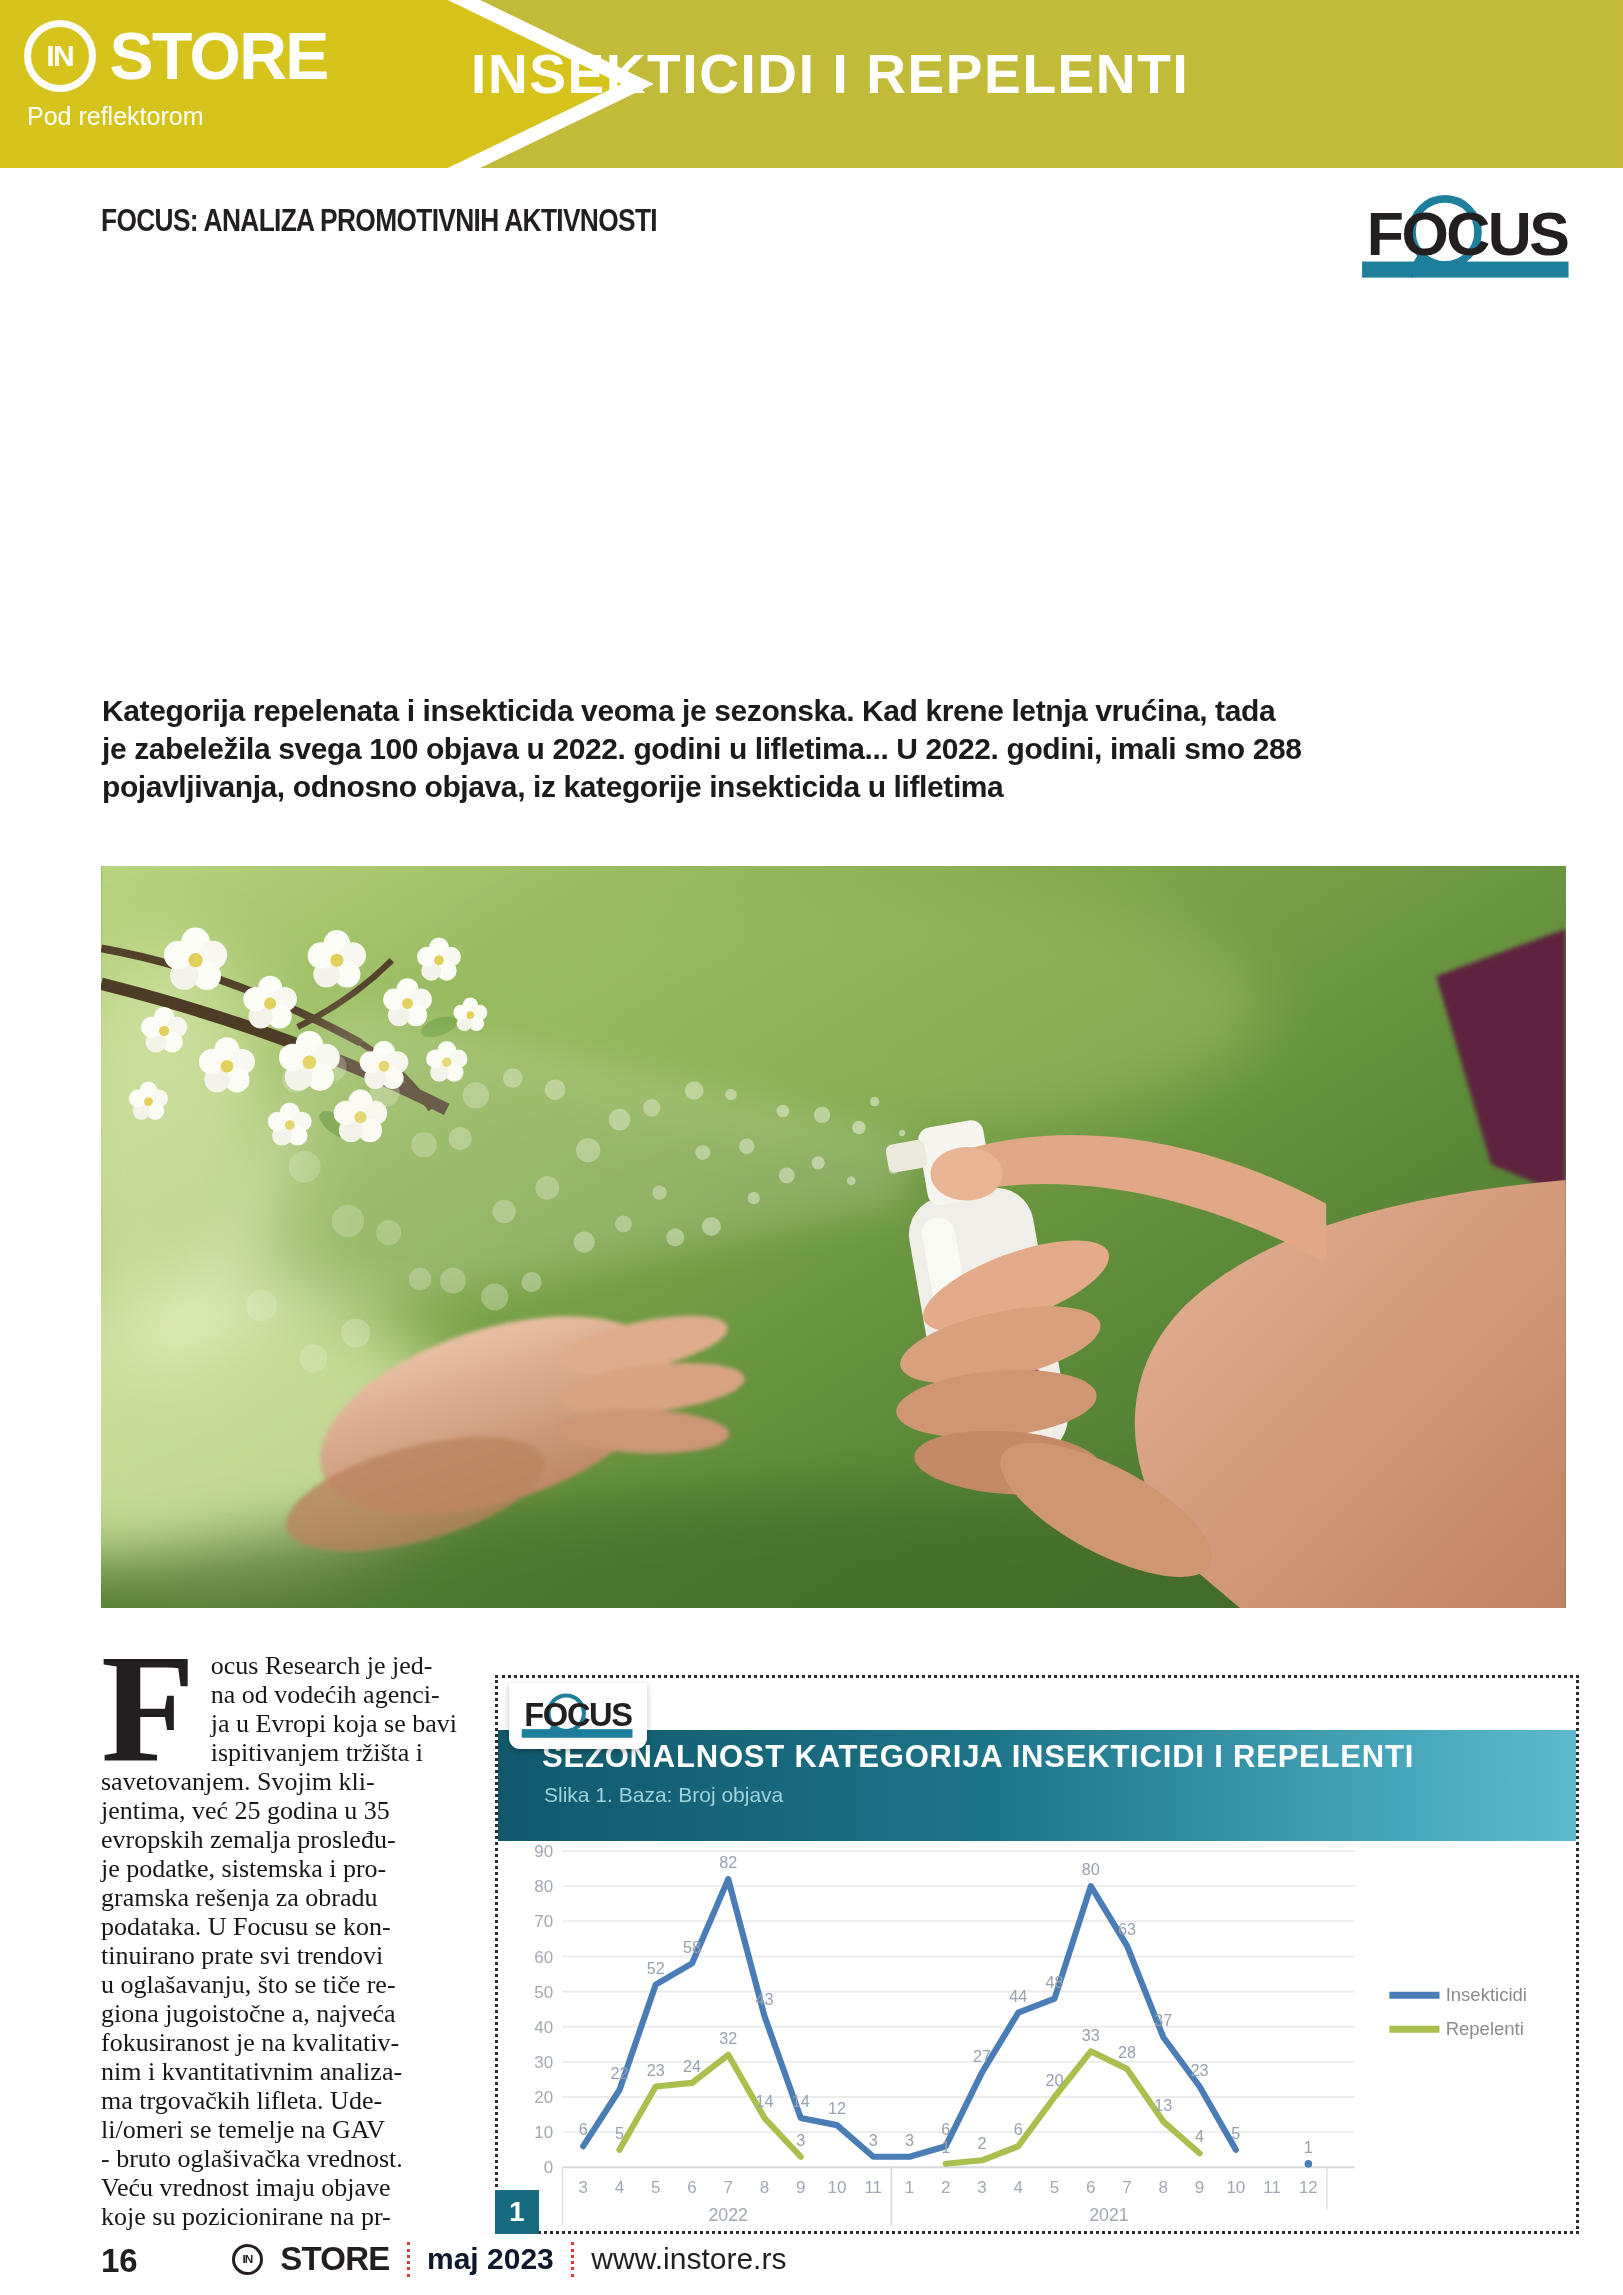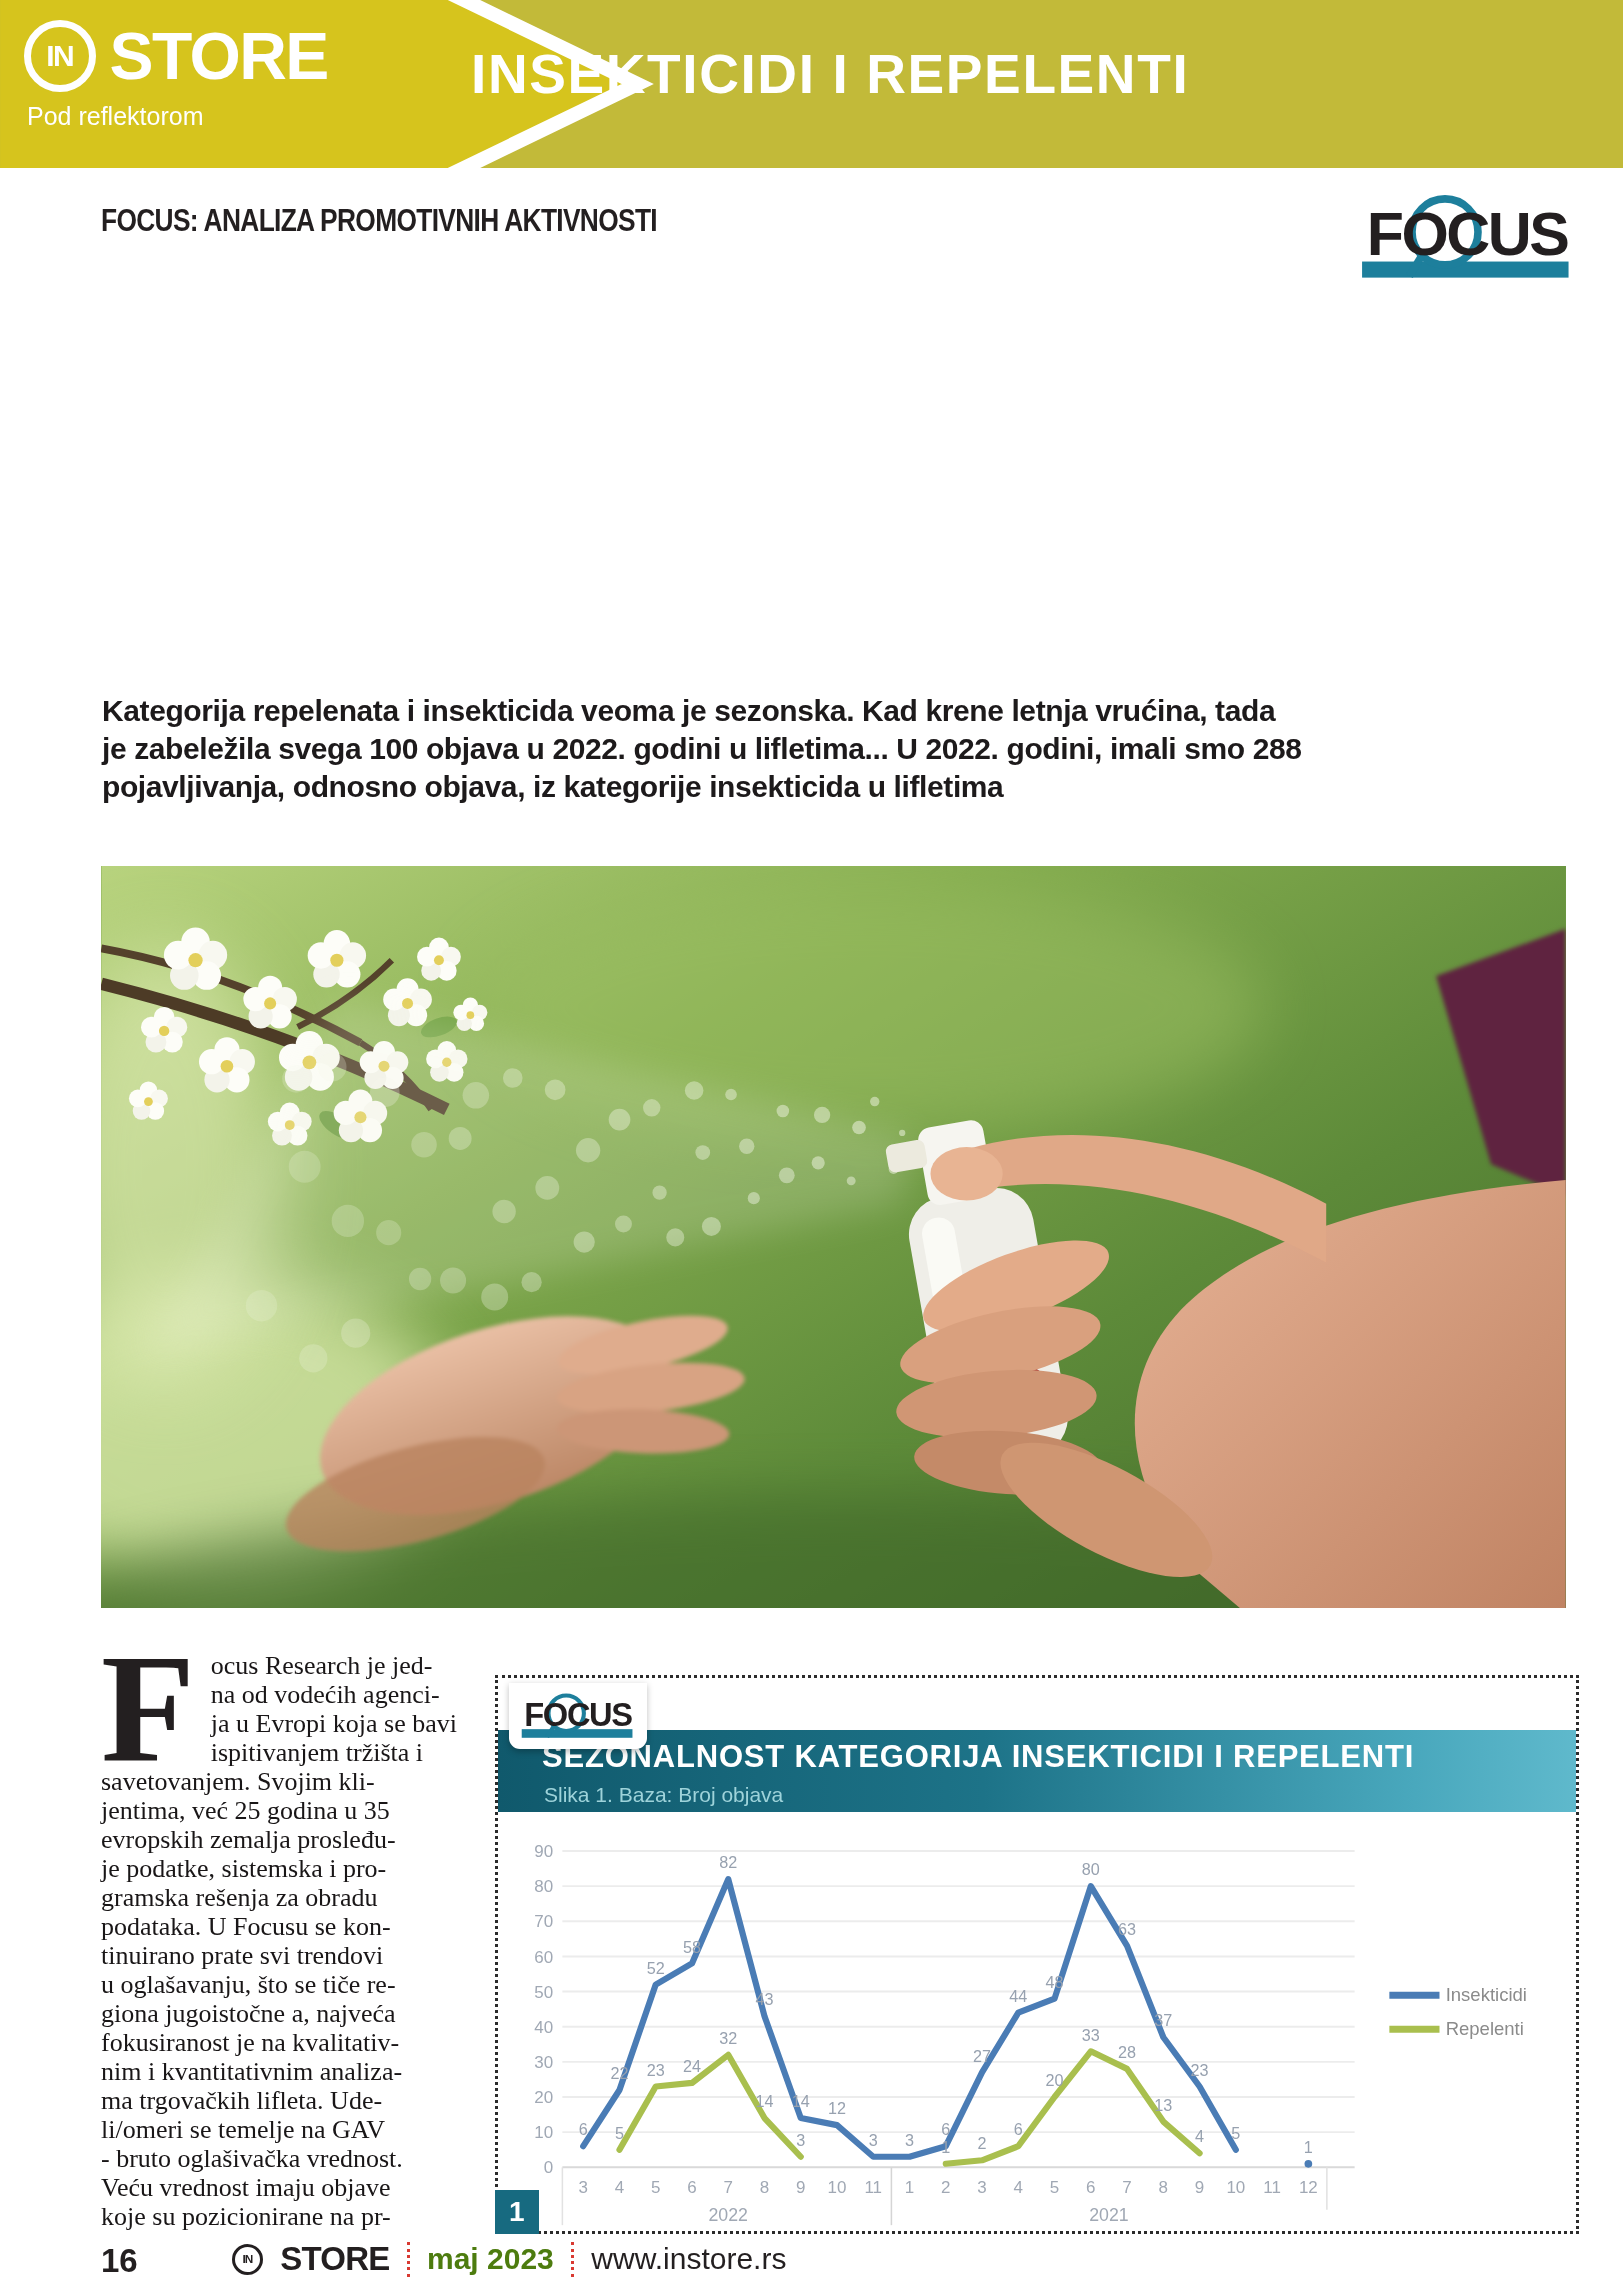--- a/index.html
+++ b/index.html
@@ -32,35 +32,35 @@
   
   .photo{position:absolute;left:101px;top:866px;width:1465px;height:742px;overflow:hidden;background:#6f9c43;}
 
   
   .bodycol{position:absolute;left:101px;top:1651px;width:386px;font-family:"Liberation Serif",serif;color:#191617;font-size:26px;line-height:29px;}
   .dropcap{float:left;font-family:"Liberation Serif",serif;font-weight:bold;font-size:154px;line-height:115px;padding-right:15.7px;color:#231f20;}
   .bodycol .bline{white-space:nowrap;}
 
   
   .chartbox{position:absolute;left:495px;top:1675px;width:1084px;height:559px;border:3.1px dotted #2b2b2b;box-sizing:border-box;background:#fff;}
-  .chart-band{position:absolute;left:0;top:52px;width:100%;height:82px;background:linear-gradient(90deg,#10596c 0%,#1d7388 45%,#49a8bd 85%,#5fb9cc 100%);}
+  .chart-band{position:absolute;left:0;top:52px;width:100%;height:111px;background:linear-gradient(90deg,#10596c 0%,#1d7388 45%,#49a8bd 85%,#5fb9cc 100%);}
   .chart-title{position:absolute;left:44px;top:9.4px;color:#fff;font-weight:bold;font-size:31px;letter-spacing:0.8px;white-space:nowrap;}
   .chart-sub{position:absolute;left:46px;top:53px;color:#9ed3da;font-size:21px;}
   .chart-svg{position:absolute;left:11px;top:146px;}
   .fig-badge{position:absolute;left:-3.1px;bottom:-3.1px;width:44px;height:44px;background:#176a80;color:#fff;font-weight:bold;font-size:28px;display:flex;align-items:center;justify-content:center;}
 
   
   .footer{position:absolute;left:0;top:2240px;width:1623px;height:47px;}
   .pageno{position:absolute;left:101px;top:1.6px;font-size:33px;font-weight:bold;color:#231f20;}
   .footer-center{position:absolute;left:232px;top:0;display:flex;align-items:center;gap:17.3px;}
   .f-circle{width:31px;height:31px;border:3.9px solid #231f20;border-radius:50%;display:flex;align-items:center;justify-content:center;box-sizing:border-box;}
   .f-circle span{font-size:11.8px;font-weight:bold;color:#231f20;letter-spacing:-0.8px;}
   .f-store{font-size:33px;font-weight:bold;color:#231f20;letter-spacing:-0.8px;}
   .f-sep{width:0;height:35px;border-left:3.9px dotted #d93a32;}
-  .f-issue{font-size:30px;font-weight:bold;color:#4d7c0f;}
+  .f-issue{font-size:30px;font-weight:bold;color:#0f172a;}
   .f-site{font-size:30px;color:#231f20;}
 </style>
 </head>
 <body>
 
 <div id="page">
 
   <div class="header">
     <svg width="1623" height="168" viewBox="0 0 2067 214">
       <rect x="0" y="0" width="2067" height="214" fill="#c2ba39"></rect>

